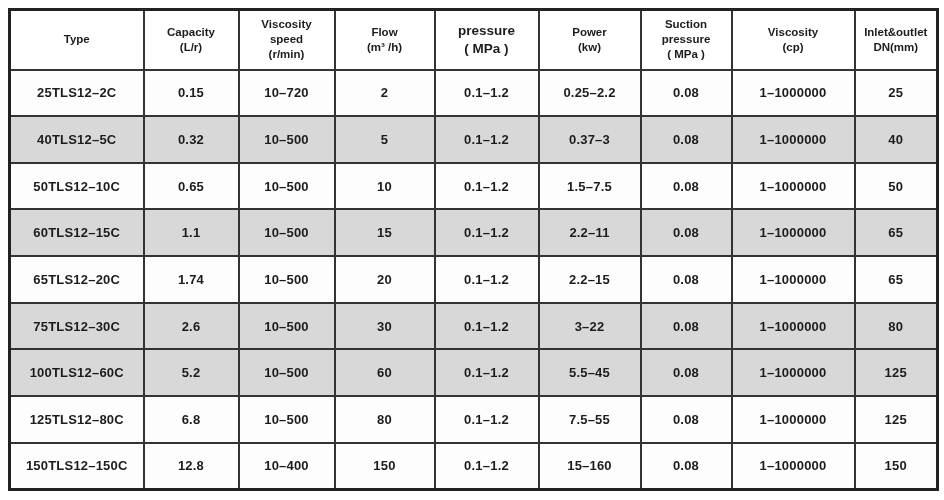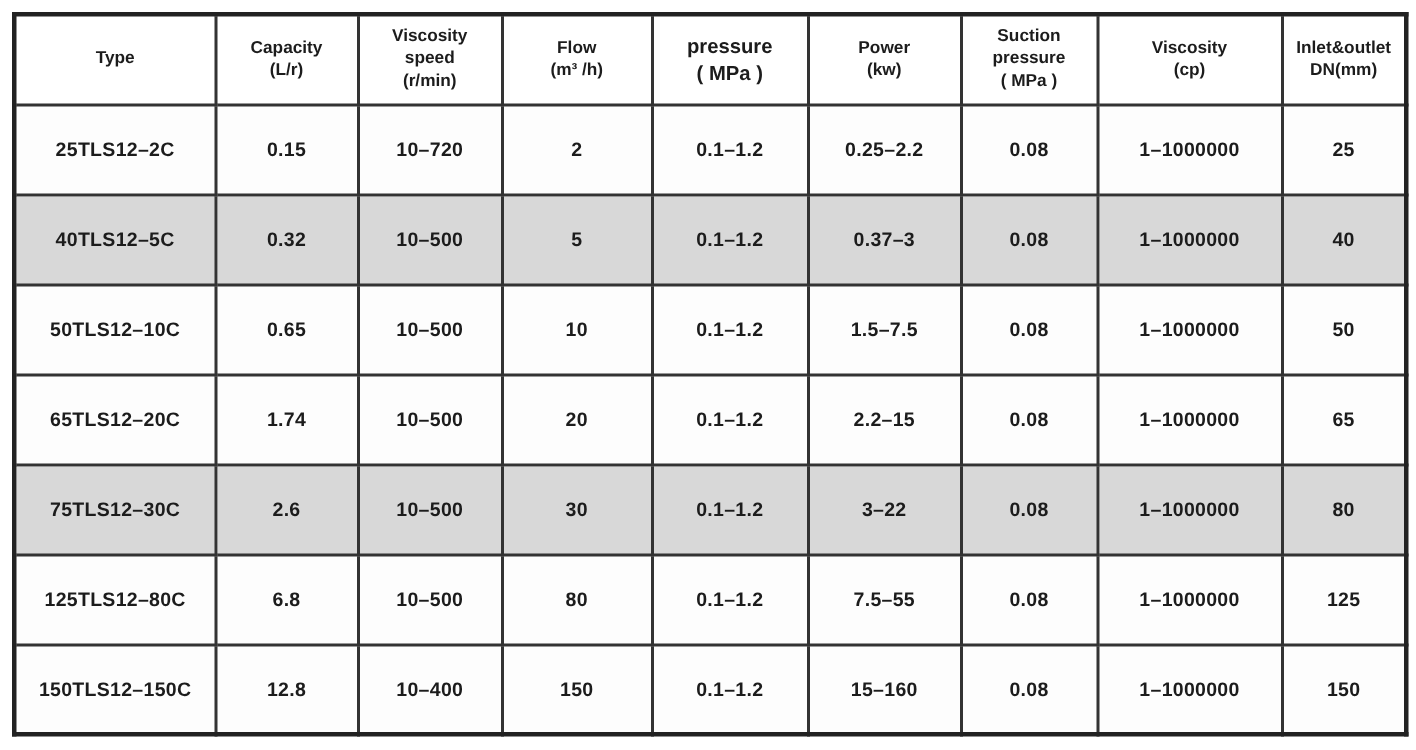--- a/index.html
+++ b/index.html
@@ -152,20 +152,31 @@
           <td>50TLS12–10C</td>
           <td>0.65</td>
           <td>10–500</td>
           <td>10</td>
           <td>0.1–1.2</td>
           <td>1.5–7.5</td>
           <td>0.08</td>
           <td>1–1000000</td>
           <td>50</td>
         </tr>
+        <tr class="stripe">
+          <td>60TLS12–15C</td>
+          <td>1.1</td>
+          <td>10–500</td>
+          <td>15</td>
+          <td>0.1–1.2</td>
+          <td>2.2–11</td>
+          <td>0.08</td>
+          <td>1–1000000</td>
+          <td>65</td>
+        </tr>
         <tr class="plain">
           <td>65TLS12–20C</td>
           <td>1.74</td>
           <td>10–500</td>
           <td>20</td>
           <td>0.1–1.2</td>
           <td>2.2–15</td>
           <td>0.08</td>
           <td>1–1000000</td>
           <td>65</td>
@@ -173,20 +184,31 @@
         <tr class="stripe">
           <td>75TLS12–30C</td>
           <td>2.6</td>
           <td>10–500</td>
           <td>30</td>
           <td>0.1–1.2</td>
           <td>3–22</td>
           <td>0.08</td>
           <td>1–1000000</td>
           <td>80</td>
+        </tr>
+        <tr class="stripe">
+          <td>100TLS12–60C</td>
+          <td>5.2</td>
+          <td>10–500</td>
+          <td>60</td>
+          <td>0.1–1.2</td>
+          <td>5.5–45</td>
+          <td>0.08</td>
+          <td>1–1000000</td>
+          <td>125</td>
         </tr>
         <tr class="plain">
           <td>125TLS12–80C</td>
           <td>6.8</td>
           <td>10–500</td>
           <td>80</td>
           <td>0.1–1.2</td>
           <td>7.5–55</td>
           <td>0.08</td>
           <td>1–1000000</td>

